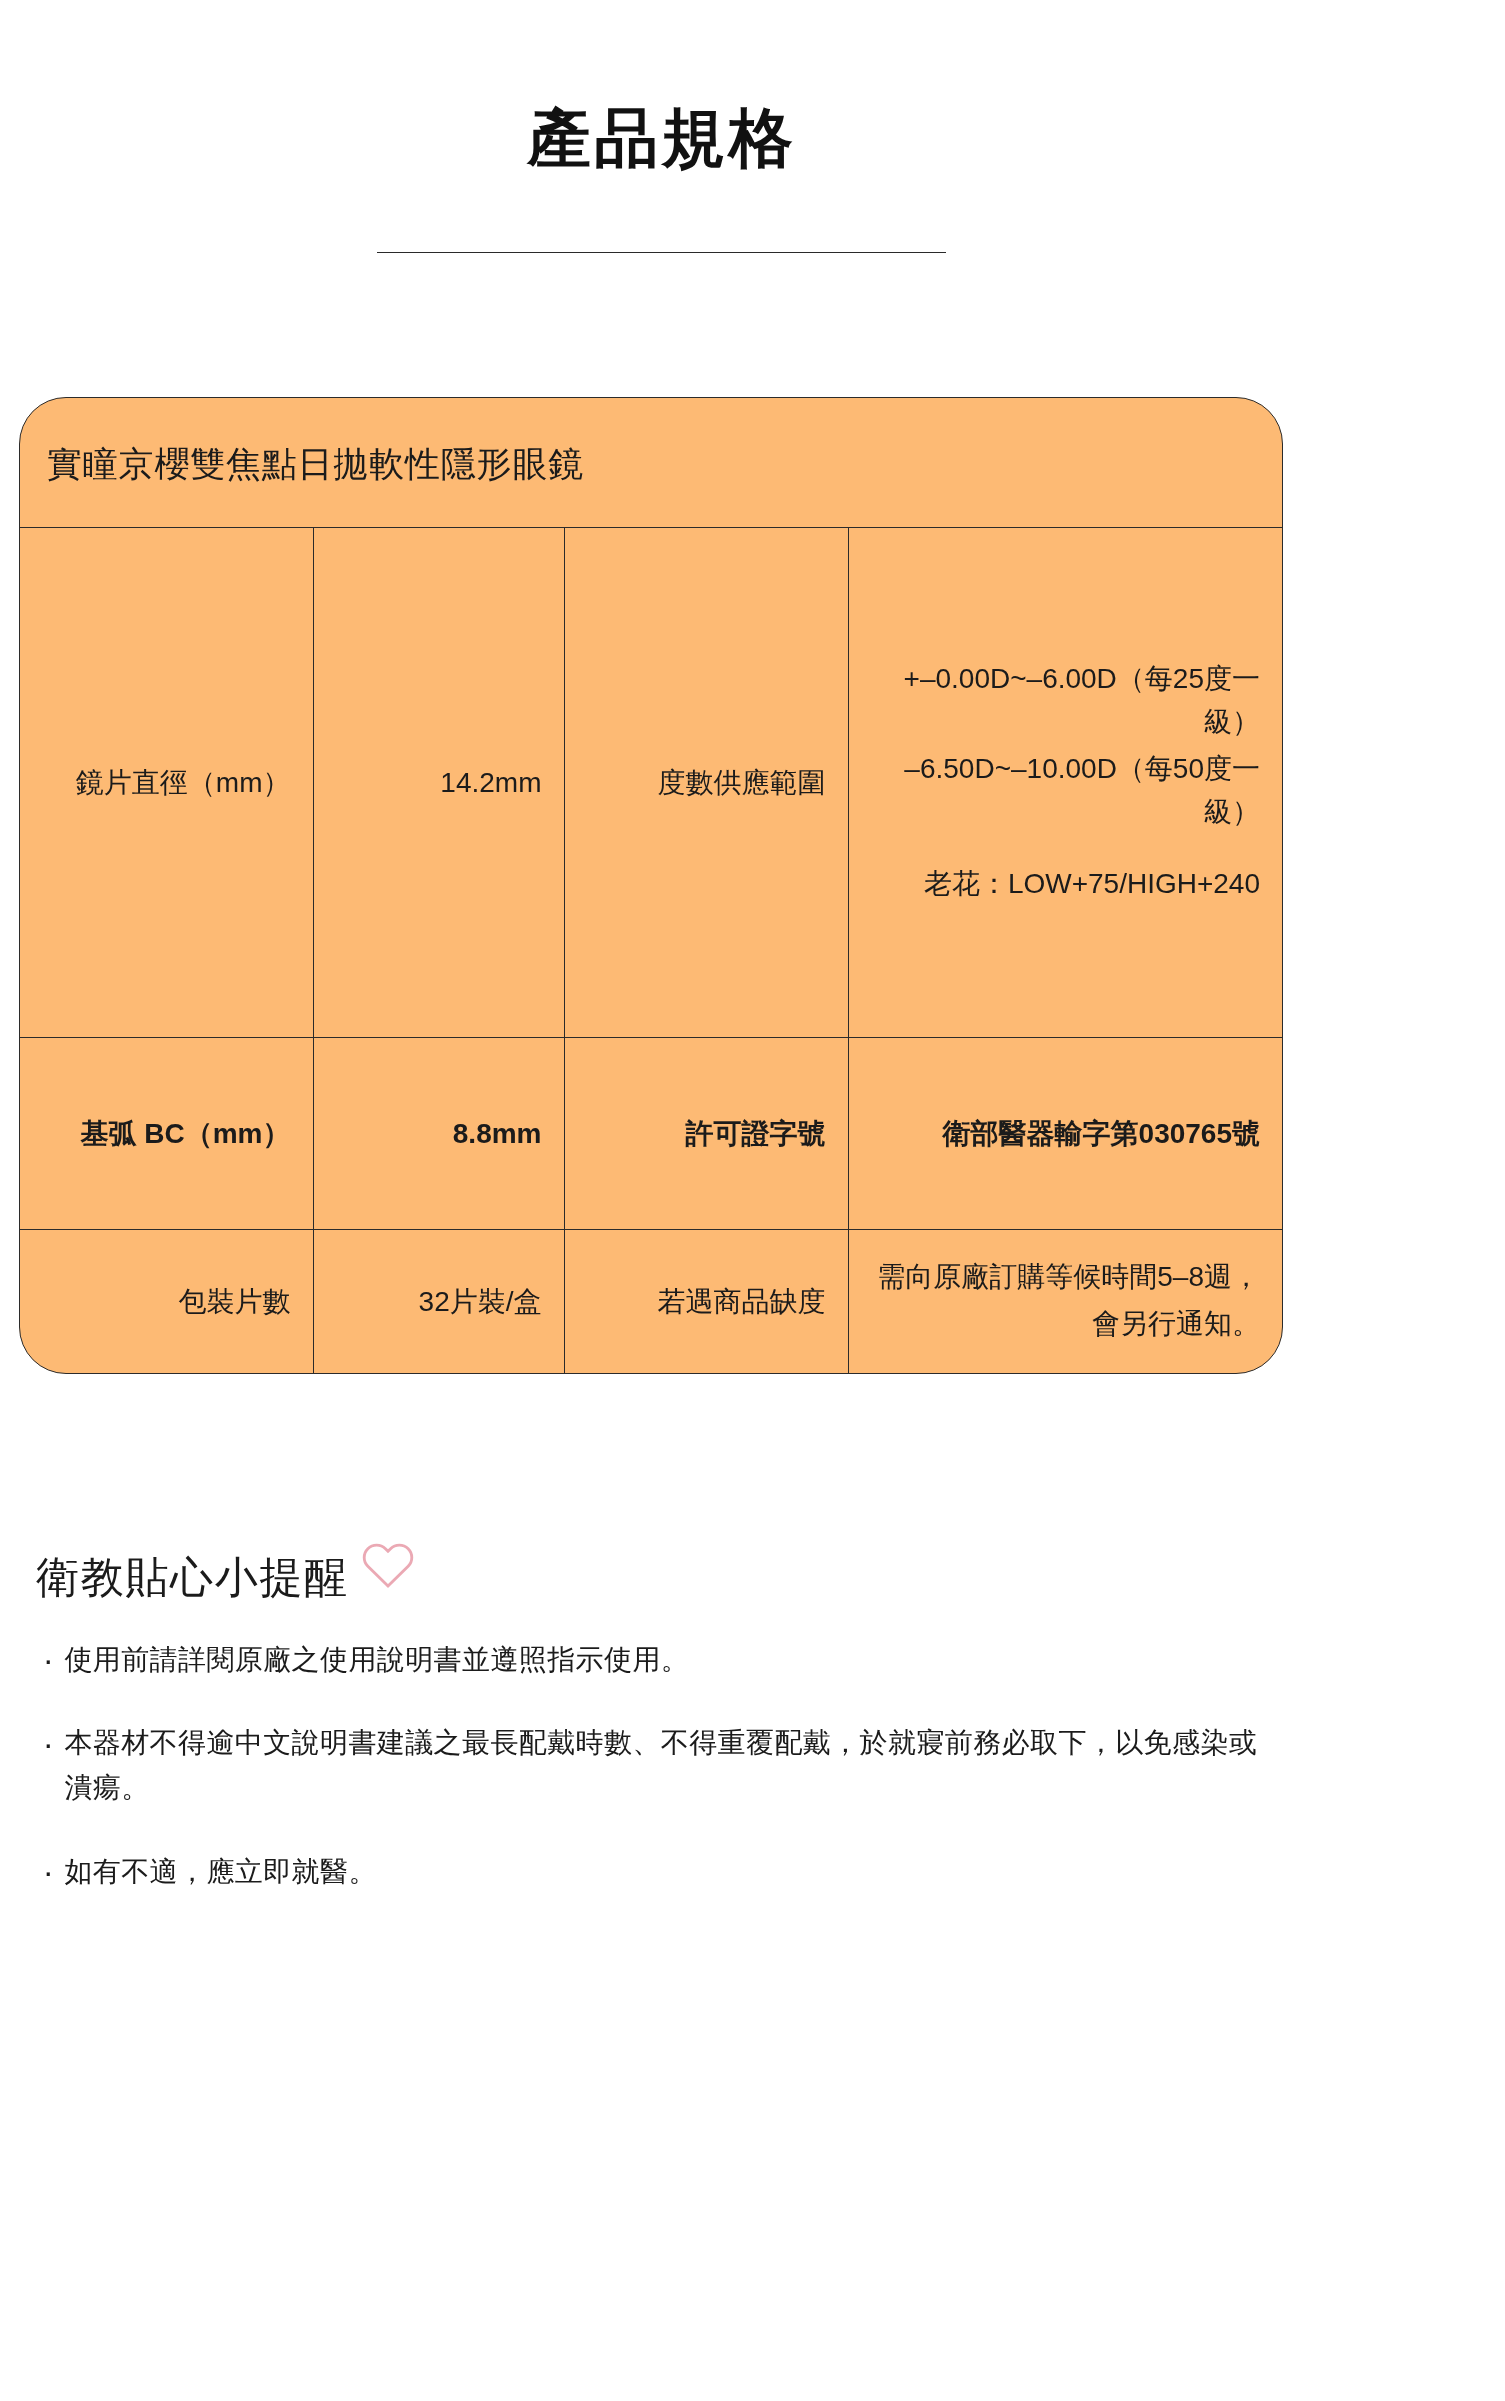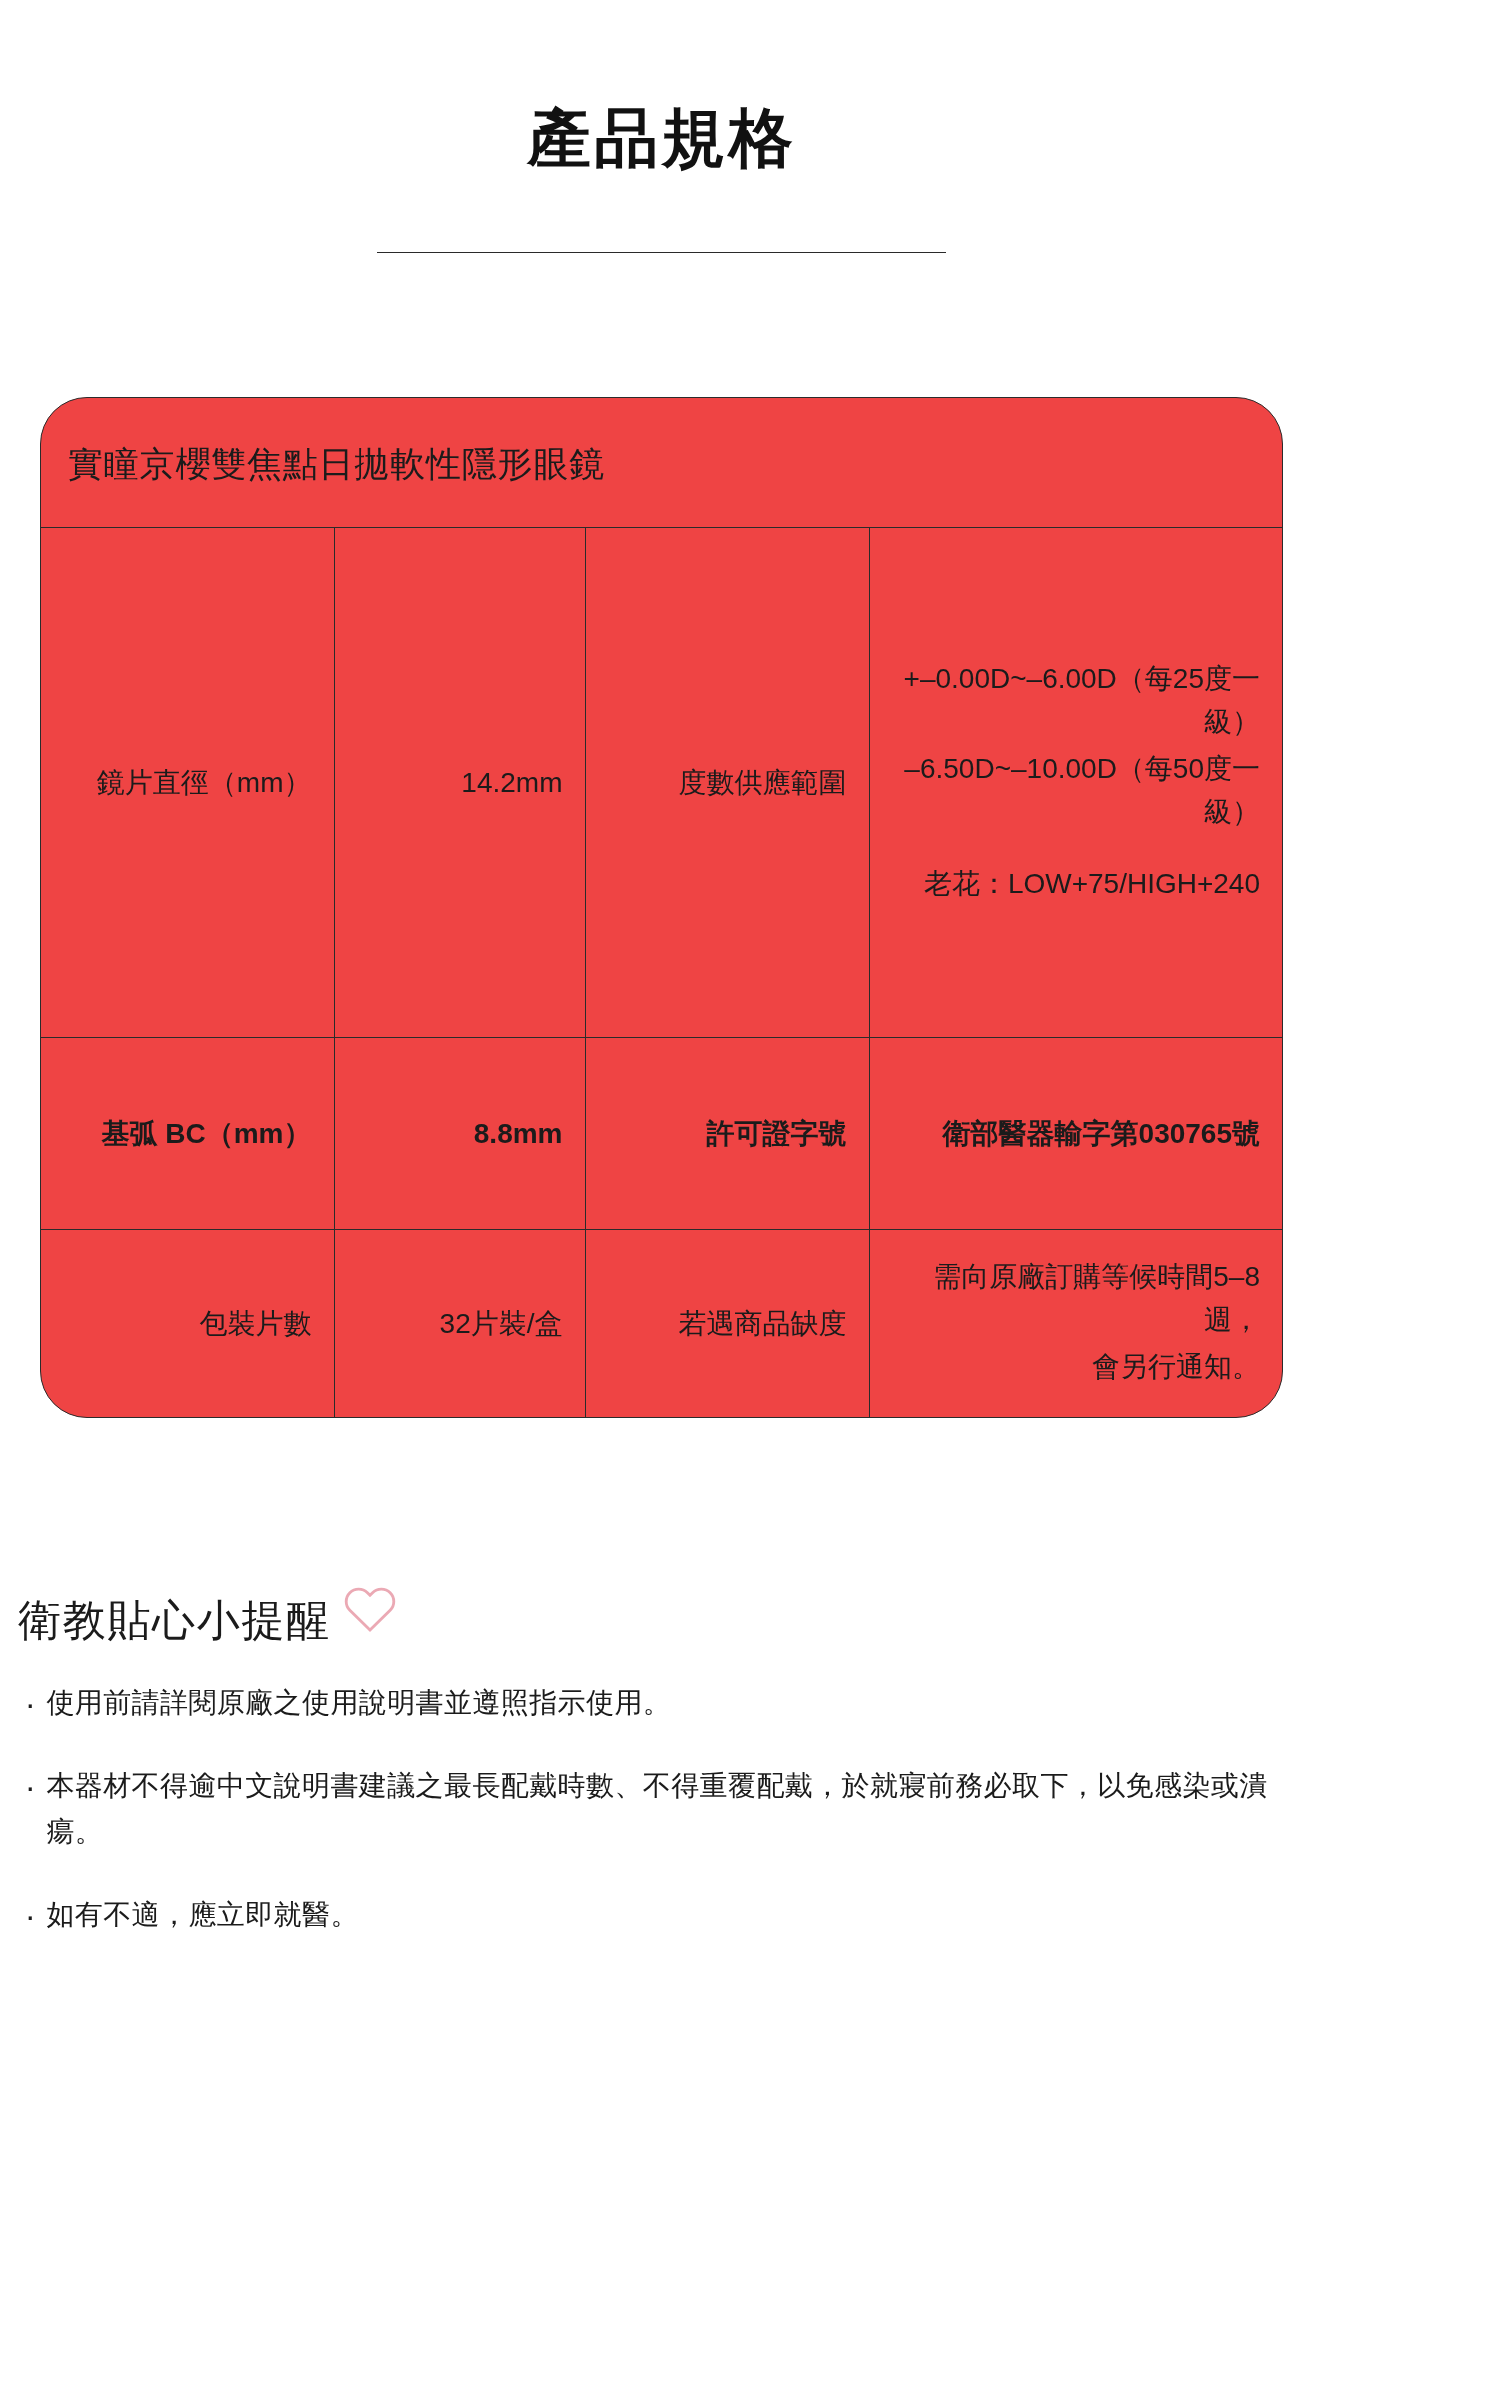--- a/index.html
+++ b/index.html
@@ -37,25 +37,25 @@
   }
   .title-rule {
     width: 569px;
     height: 1.7px;
     background: #2a2a2a;
     margin: 75px auto 0 auto;
   }
 
   
   .spec-card {
-    margin: 144px 40px 0 40px;
+    margin: 144px 40px 0 19px;
     border: 1.7px solid #2b2b2b;
     border-radius: 47px;
     overflow: hidden;
-    background: #ef4444;
+    background: #fdba74;
   }
   .spec-card-title {
     font-size: 35px;
     padding: 43px 0 40px 27px;
     line-height: 1.3;
     color: #1b1b1b;
     letter-spacing: 0.8px;
   }
   table.spec-table {
     width: 100%;
@@ -82,21 +82,21 @@
   .row-tall td { height: 510px; }
   .row-mid td { height: 192px; font-weight: bold; }
   .row-short td { height: 142px; }
 
   .accent { color: #e0606a; }
   .cell-lines p { margin: 0 0 3.3px 0; }
   .cell-lines p.spaced { margin-top: 28.4px; }
 
   
   .reminder {
-    margin: 159px 40px 0 18px;
+    margin: 159px 40px 0 36px;
   }
   .reminder-head {
     display: flex;
     align-items: flex-end;
     gap: 8.4px;
   }
   .reminder-title {
     font-size: 43px;
     letter-spacing: 1.7px;
     color: #1b1b1b;

